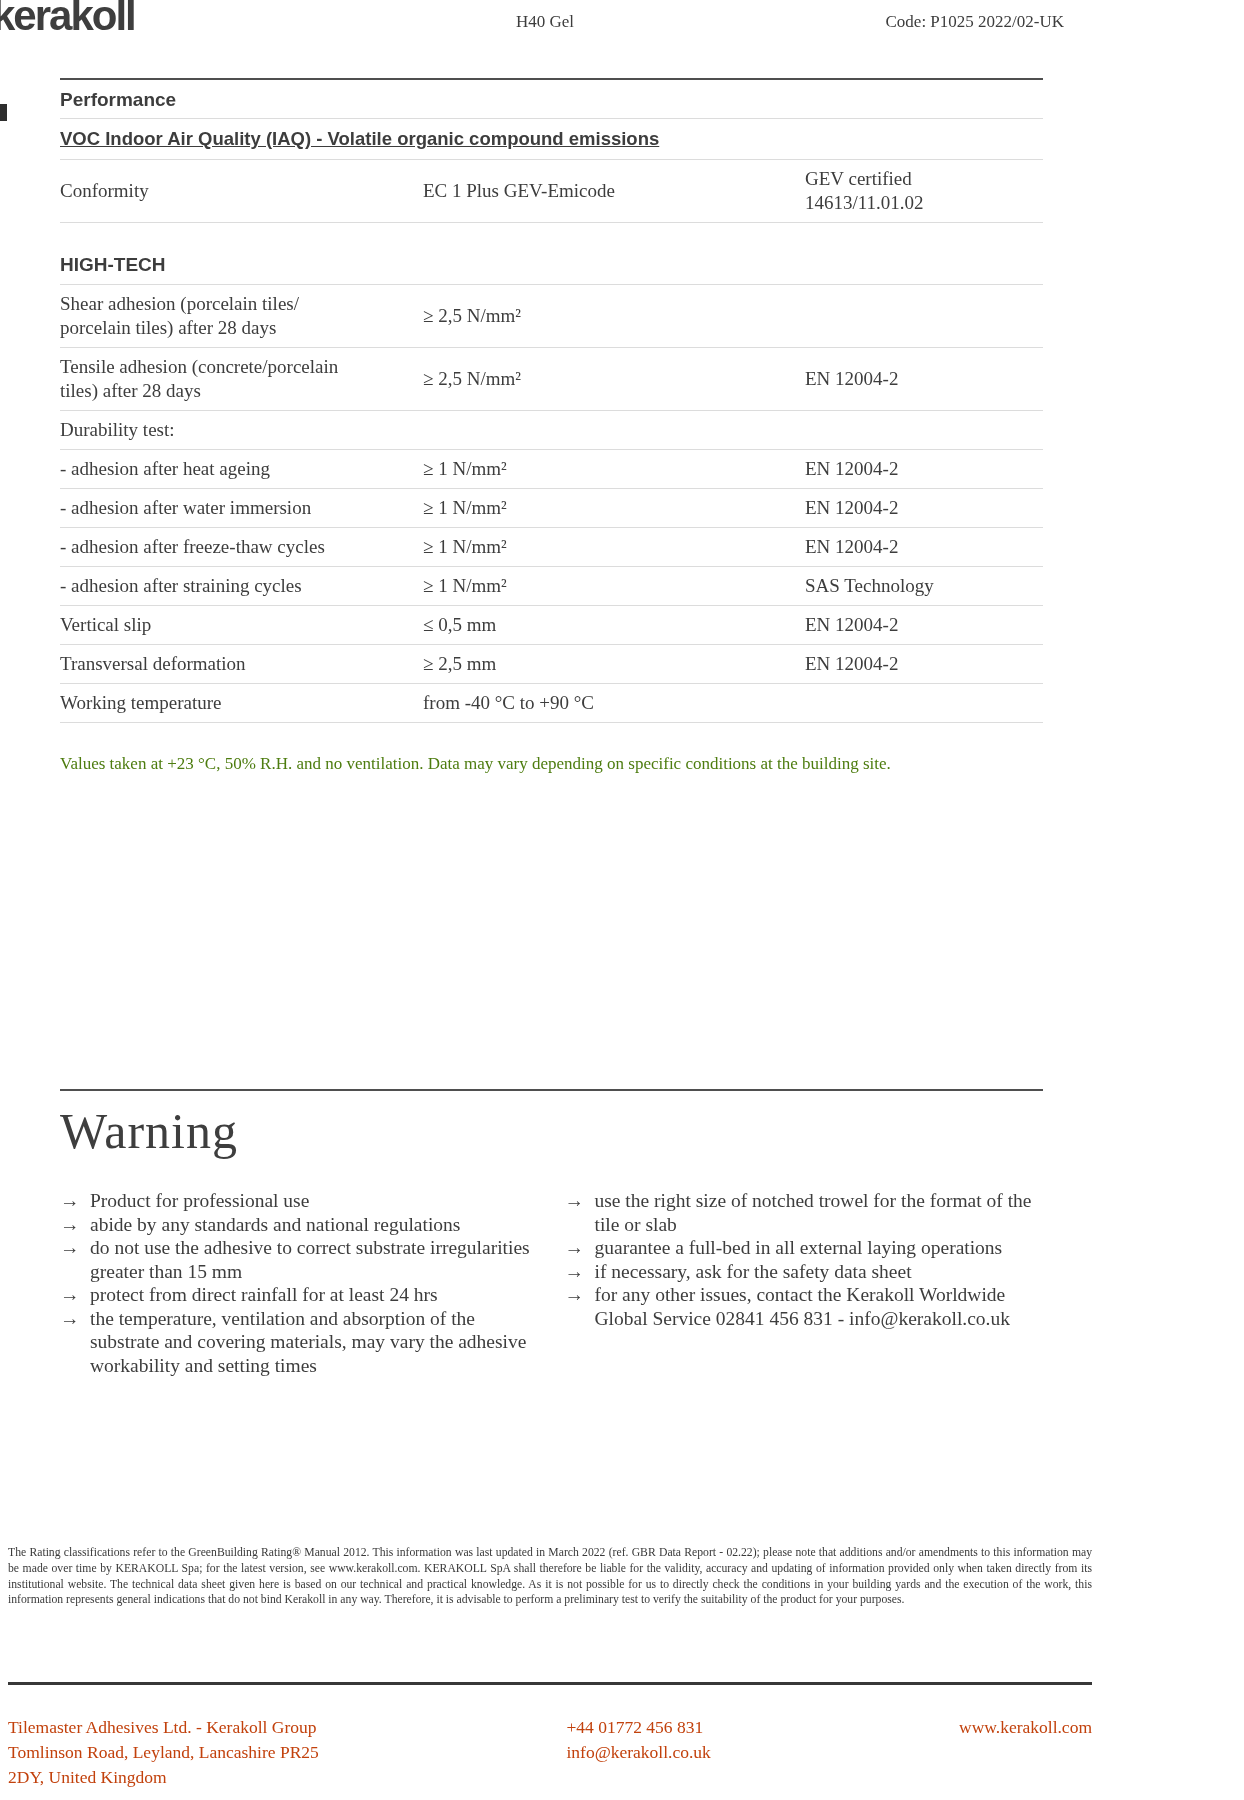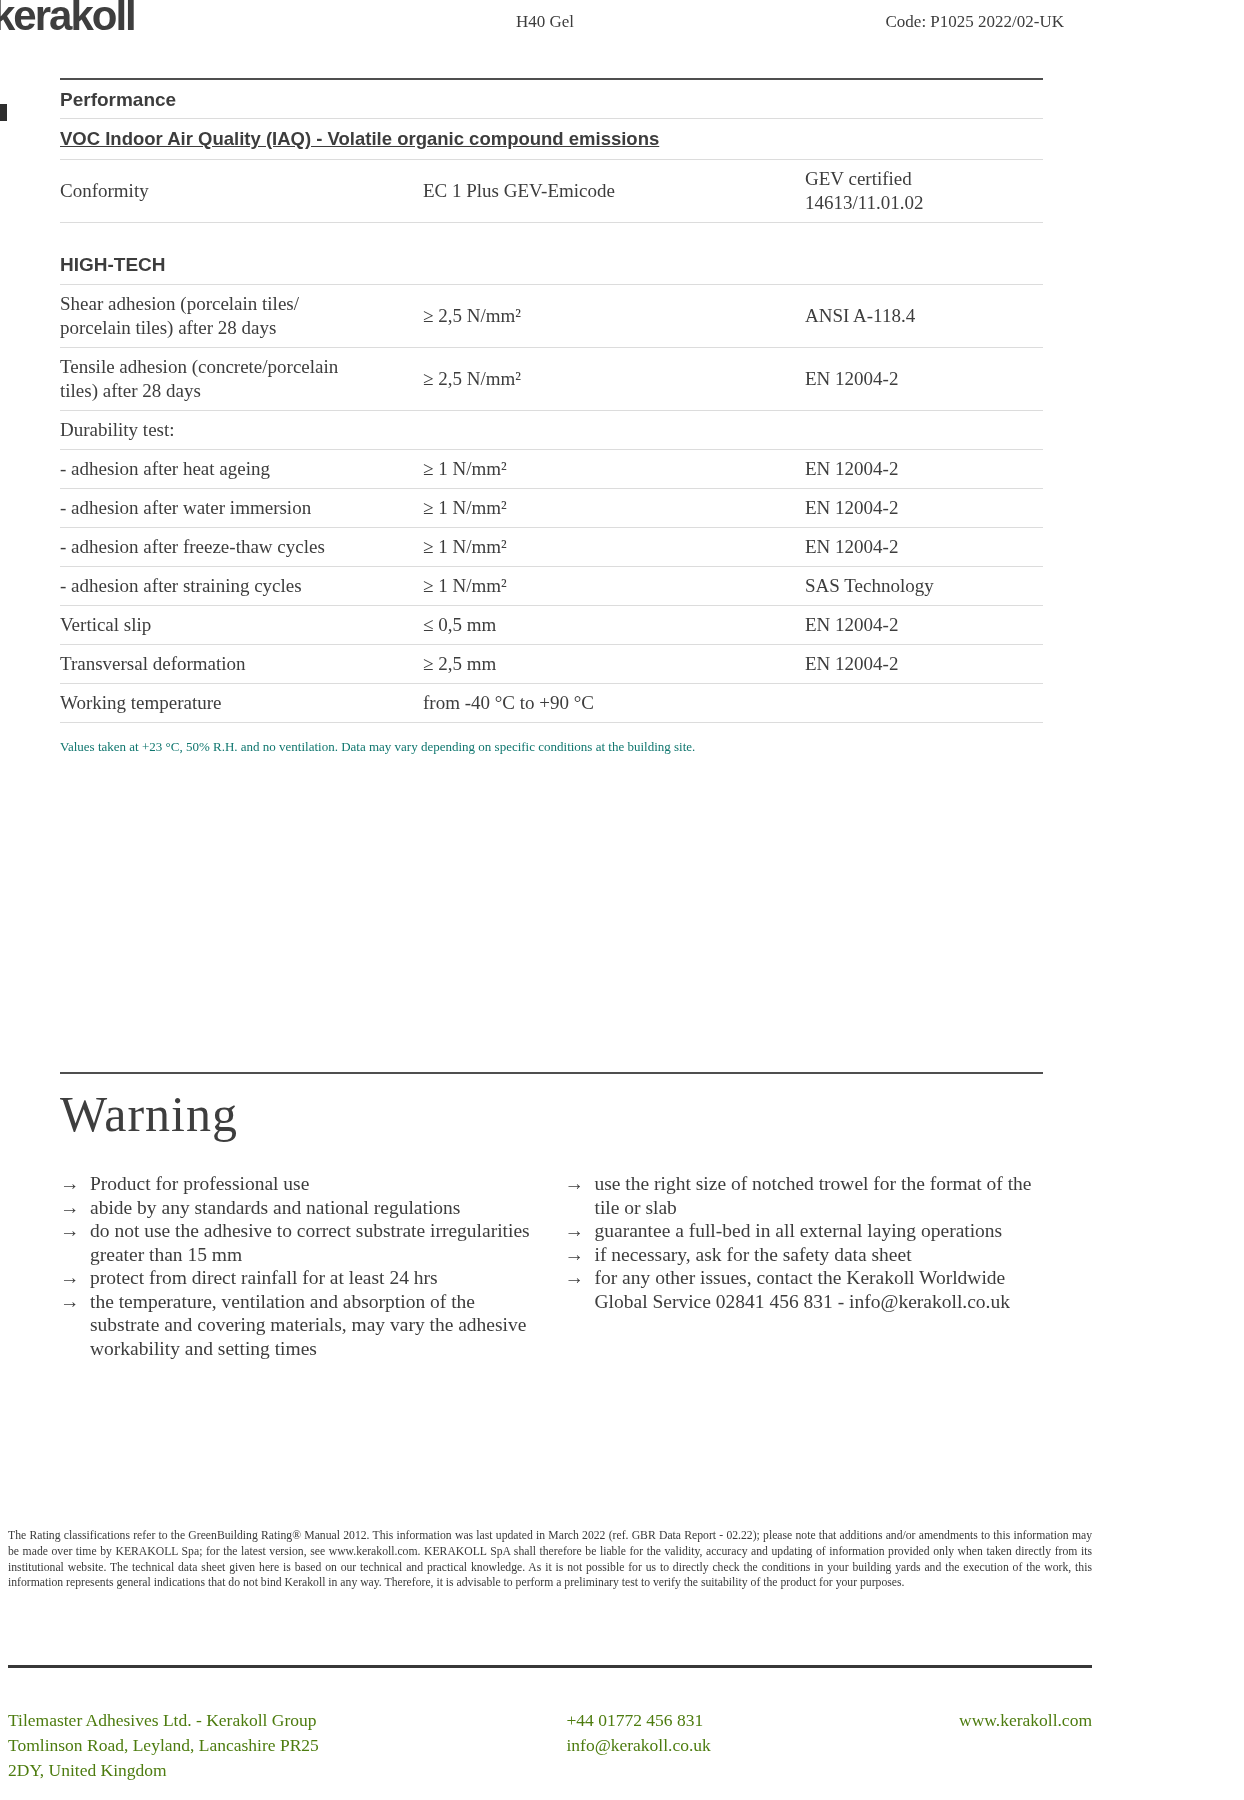--- a/index.html
+++ b/index.html
@@ -46,21 +46,21 @@
     border-bottom:1px solid var(--rule-light);
     padding:7px 0;font-size:19px;line-height:24px;
   }
   .trow .cell{white-space:pre-line;}
   .trow .c0{width:363px;padding-right:12px;}
   .trow .c1{width:382px;padding-right:12px;}
   .trow .c2{flex:1;}
   .trow.section .c-section{
     font-family:"Liberation Sans", sans-serif;font-weight:700;font-size:19px;margin-top:23px;
   }
-  .footnote{margin-top:16px;font-size:13px;line-height:15px;color:#0f766e;}
+  .footnote{margin-top:33px;font-size:17px;line-height:15px;color:#4d7c0f;}
 
   
   .warning{margin:318px 57px 0 60px;}
   .warning h1{
     margin-top:12px;
     font-family:"Liberation Serif", serif;
     font-weight:400;font-size:50px;line-height:56px;letter-spacing:1px;color:#3e3e3e;
   }
   .warn-cols{display:flex;margin-top:30px;gap:26px;}
   .warn-cols ul{list-style:none;width:50%;}
@@ -69,21 +69,21 @@
   .warn-cols .warn-text{flex:1;}
 
   
   .legal{
     margin:168px 8px 0 8px;
     font-size:11.7px;line-height:15.8px;text-align:justify;color:#3a3a3a;
   }
 
   
   .footer-rule{margin:74px 8px 0 8px;border-top:3px solid var(--footer-rule);}
-  .footer-cols{display:flex;margin:40px 8px 0 8px;font-size:17.5px;line-height:25px;color:#4d7c0f;gap:36px;}
+  .footer-cols{display:flex;margin:30px 8px 0 8px;font-size:17.5px;line-height:25px;color:#c2410c;gap:36px;}
   .footer-addr{width:592px;}
   .footer-contact{width:404px;}
   .footer-site{flex:1;text-align:right;}
 </style>
 </head>
 <body>
 
 <div class="page">
 
   <header>
@@ -105,21 +105,20 @@
           <div class="cell c2">GEV certified
 14613/11.01.02</div>
         </div>
         <div class="trow section">
           <div class="cell c-section">HIGH-TECH</div>
         </div>
         <div class="trow data">
           <div class="cell c0">Shear adhesion (porcelain tiles/
 porcelain tiles) after 28 days</div>
           <div class="cell c1">≥ 2,5 N/mm²</div>
-          <div class="cell c2">ANSI A-118.4</div>
         </div>
         <div class="trow data">
           <div class="cell c0">Tensile adhesion (concrete/porcelain
 tiles) after 28 days</div>
           <div class="cell c1">≥ 2,5 N/mm²</div>
           <div class="cell c2">EN 12004-2</div>
         </div>
         <div class="trow data">
           <div class="cell c0">Durability test:</div>
           <div class="cell c1"></div>

